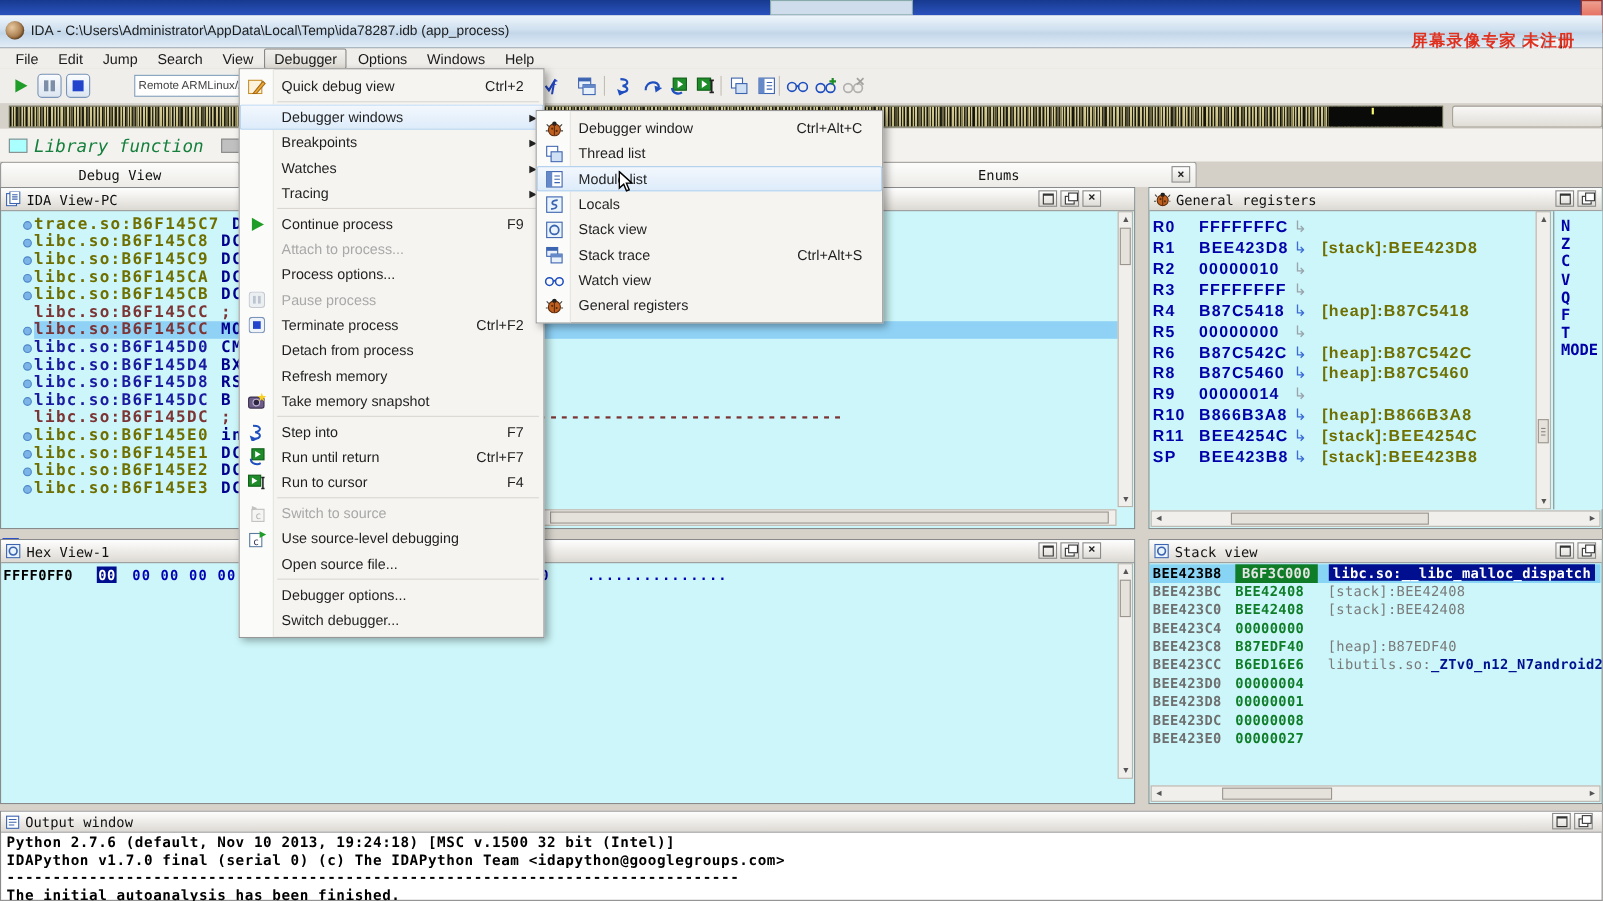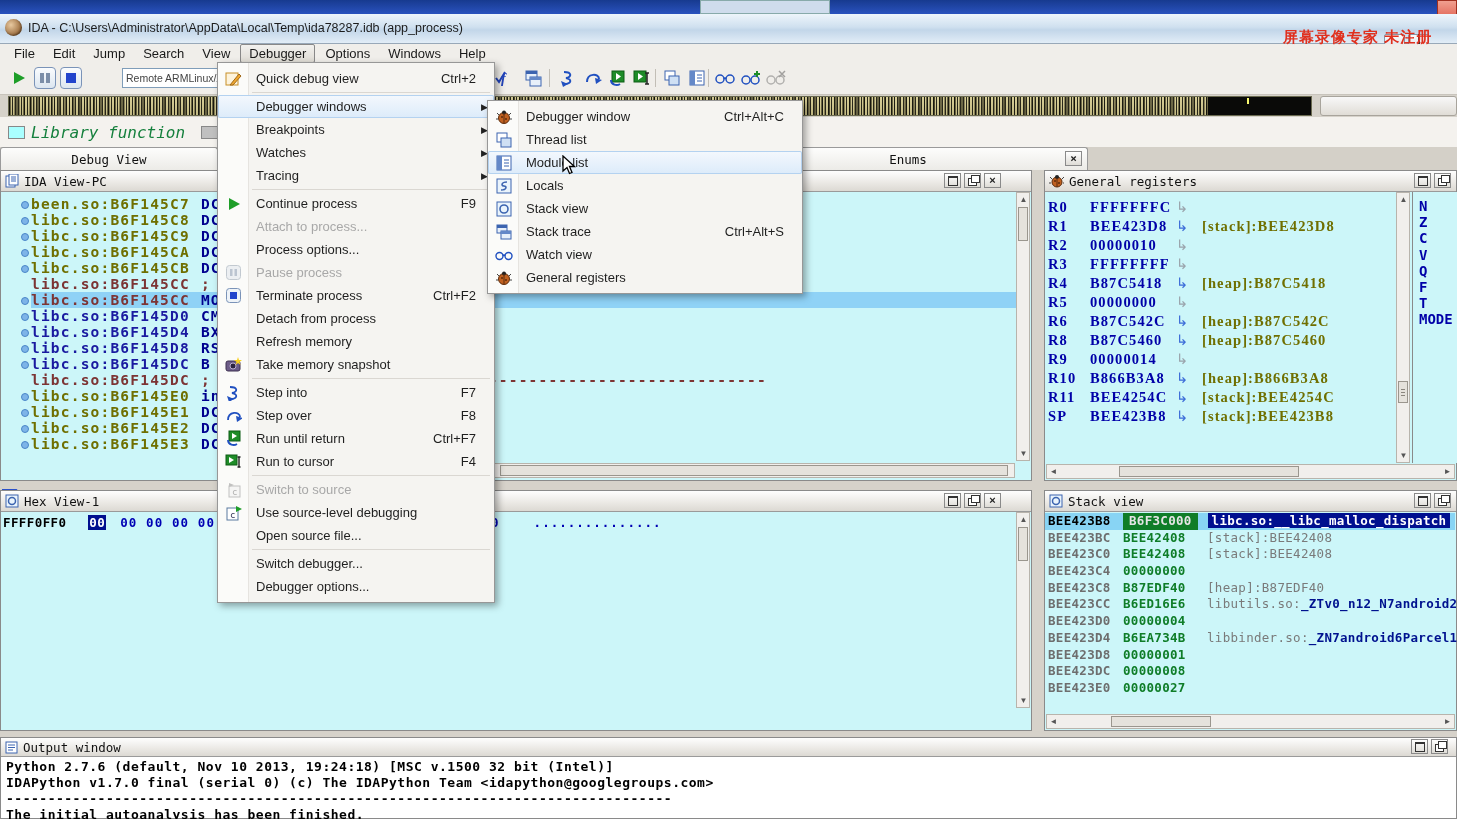--- a/index.html
+++ b/index.html
@@ -65,21 +65,21 @@
   .dl .dt{margin-left:11px;color:#00008f;}
   .dl.cD .da{color:#6f6f00;}
   .dl.cC .da{color:#1a1aa0;}
   .dl.cM .da,.dl.cM .dt{color:#7c3434;}
   .dl.cP .da{color:#7c3434;}
   .dl.hl{background:#8fd2f6;}
   #pc-badge{left:1px;top:318px;width:21px;height:15px;background:#2b50c8;color:#fff;font-size:9.5px;font-weight:bold;font-family:"Liberation Sans",sans-serif;text-align:center;line-height:15px;clip-path:polygon(0 0,70% 0,100% 50%,70% 100%,0 100%);}
   .redline{position:absolute;background:#c83232;}
   #red-head{position:absolute;left:8px;top:496px;width:0;height:0;border-left:5px solid transparent;border-right:5px solid transparent;border-top:8px solid #c83232;}
   
-  .rrow{height:19px;line-height:19px;font-family:Liberation Serif, serif;font-size:14.5px;font-weight:bold;letter-spacing:1.1px;white-space:nowrap;}
+  .rrow{height:19px;line-height:19px;font-family:Liberation Sans, sans-serif;font-size:14.5px;font-weight:bold;letter-spacing:1.1px;white-space:nowrap;}
   .rn{display:inline-block;width:42px;color:#0000a8;}
   .rv{display:inline-block;width:86px;color:#0000a8;}
   .ra{display:inline-block;width:26px;font-weight:normal;}
   .ra.on{color:#3c6cd8;} .ra.off{color:#9aa4ac;}
   .rd{color:#6f6f00;}
   .flagrow{height:16.2px;line-height:16.2px;font-family:"DejaVu Sans Mono",monospace;font-size:14px;font-weight:bold;color:#0000a8;padding-left:6px;}
   
   .hx{font-family:"DejaVu Sans Mono",monospace;font-size:12.5px;font-weight:bold;letter-spacing:.4px;white-space:nowrap;}
   .srow{height:16.7px;line-height:16.7px;font-family:"DejaVu Sans Mono",monospace;font-size:12.5px;font-weight:bold;letter-spacing:.3px;white-space:nowrap;}
   .sa{display:inline-block;width:78px;color:#6e6e6e;padding-left:3px;box-sizing:border-box;}
@@ -276,21 +276,21 @@
         </span>
       <span class="wb">
           <span class="g-float"></span>
         </span>
       <span class="wb">
           <span class="g-x">×</span>
         </span>
     </div>
 
     <div id="dlines">
-      <div class="dl cD"><i class="dot"></i><span class="da">been.so:B6F145C7</span><span class="dt">DCB  0</span></div>
+      <div class="dl cD"><i class="dot"></i><span class="da">trace.so:B6F145C7</span><span class="dt">DCB  0</span></div>
       <div class="dl cD"><i class="dot"></i><span class="da">libc.so:B6F145C8</span><span class="dt">DCB</span></div>
       <div class="dl cD"><i class="dot"></i><span class="da">libc.so:B6F145C9</span><span class="dt">DCB</span></div>
       <div class="dl cD"><i class="dot"></i><span class="da">libc.so:B6F145CA</span><span class="dt">DCB</span></div>
       <div class="dl cD"><i class="dot"></i><span class="da">libc.so:B6F145CB</span><span class="dt">DCB  0</span></div>
       <div class="dl cM"><span class="da">libc.so:B6F145CC</span><span class="dt">; -------------------------------------------------------</span></div>
       <div class="dl cP hl"><i class="dot"></i><span class="da">libc.so:B6F145CC</span><span class="dt">MOV</span></div>
       <div class="dl cC"><i class="dot"></i><span class="da">libc.so:B6F145D0</span><span class="dt">CMN</span></div>
       <div class="dl cC"><i class="dot"></i><span class="da">libc.so:B6F145D4</span><span class="dt">BXLS</span></div>
       <div class="dl cC"><i class="dot"></i><span class="da">libc.so:B6F145D8</span><span class="dt">RSB</span></div>
       <div class="dl cC"><i class="dot"></i><span class="da">libc.so:B6F145DC</span><span class="dt">B</span></div>
@@ -440,21 +440,20 @@
     </div>
 
     <div class="abs" style="left:0;top:22px;right:1px;">
       <div class="srow sel"><span class="sa">BEE423B8</span><span class="sv">B6F3C000</span><span class="ssel">libc.so:__libc_malloc_dispatch</span></div>
       <div class="srow"><span class="sa">BEE423BC</span><span class="sv">BEE42408</span><span class="sd">[stack]:BEE42408</span></div>
       <div class="srow"><span class="sa">BEE423C0</span><span class="sv">BEE42408</span><span class="sd">[stack]:BEE42408</span></div>
       <div class="srow"><span class="sa">BEE423C4</span><span class="sv">00000000</span><span class="sd"></span></div>
       <div class="srow"><span class="sa">BEE423C8</span><span class="sv">B87EDF40</span><span class="sd">[heap]:B87EDF40</span></div>
       <div class="srow"><span class="sa">BEE423CC</span><span class="sv">B6ED16E6</span><span class="sd">libutils.so:</span><span class="ssym">_ZTv0_n12_N7android2</span></div>
       <div class="srow"><span class="sa">BEE423D0</span><span class="sv">00000004</span><span class="sd"></span></div>
-      <div class="srow"><span class="sa">BEE423D4</span><span class="sv">B6EA734B</span><span class="sd">libbinder.so:</span><span class="ssym">_ZN7android6Parcel1</span></div>
       <div class="srow"><span class="sa">BEE423D8</span><span class="sv">00000001</span><span class="sd"></span></div>
       <div class="srow"><span class="sa">BEE423DC</span><span class="sv">00000008</span><span class="sd"></span></div>
       <div class="srow"><span class="sa">BEE423E0</span><span class="sv">00000027</span><span class="sd"></span></div>
     </div>
 
     <div class="abs" style="left:1px;bottom:17px;height:18px;white-space:nowrap;overflow:hidden;width:410px;">
       <span class="scell">UNKNOWN</span><span class="scell">BEE423B8: [stack]:BEE423B8 (Synchronized with SP)</span>
     </div>
     <div class="track" style="left:1px;bottom:1px;height:15px;right:1px;">
       <span class="sarrow" style="left:0;top:0;">◄</span>
@@ -574,30 +573,20 @@
           <svg width="16" height="16">
             <path d="M4 2 C12 2 12 7 6 8 C12 9 12 14 4 14" stroke="#2050c0" stroke-width="1.8" fill="none"></path>
             <polygon points="1,11 8,14 3,17" fill="#2050c0"></polygon>
           </svg>
         </span>
       <span class="lab">Step into</span>
         <span class="sc">F7</span>
     </div>
     <div class="mi">
       <span class="ico">
-          <svg width="16" height="16">
-            <path d="M2 12 C2 3 14 3 14 9" stroke="#2050c0" stroke-width="1.8" fill="none"></path>
-            <polygon points="10,8 17,10 11,14" fill="#2050c0"></polygon>
-          </svg>
-        </span>
-      <span class="lab">Step over</span>
-        <span class="sc">F8</span>
-    </div>
-    <div class="mi">
-      <span class="ico">
           <svg width="17" height="17">
             <rect x="4" y="1" width="11" height="10" fill="#1e8c28" stroke="#0c5c14"></rect>
             <polygon points="7,3 12,6 7,9" fill="#fff"></polygon>
             <path d="M3 10 C3 15 9 16 12 14" stroke="#2050c0" stroke-width="1.8" fill="none"></path>
           </svg>
         </span>
       <span class="lab">Run until return</span>
         <span class="sc">Ctrl+F7</span>
     </div>
     <div class="mi">
@@ -630,24 +619,24 @@
             <polygon points="10,1 16,4 10,7" fill="#1e9e28"></polygon>
           </svg>
         </span>
       <span class="lab">Use source-level debugging</span>
     </div>
     <div class="mi">
       <span class="lab">Open source file...</span>
     </div>
     <div class="msep"></div>
     <div class="mi">
+      <span class="lab">Debugger options...</span>
+    </div>
+    <div class="mi">
       <span class="lab">Switch debugger...</span>
-    </div>
-    <div class="mi">
-      <span class="lab">Debugger options...</span>
     </div>
   </div>
 
   <div class="menu" style="left:487px;top:100px;width:316px;z-index:55;">
     <div class="gut"></div>
     <div class="mi">
       <span class="ico">
           <svg width="16" height="14">
             <ellipse cx="8" cy="8" rx="5.5" ry="5.5" fill="#c06020" stroke="#5c2c0c"></ellipse>
             <circle cx="8" cy="2.5" r="2" fill="#222"></circle>

